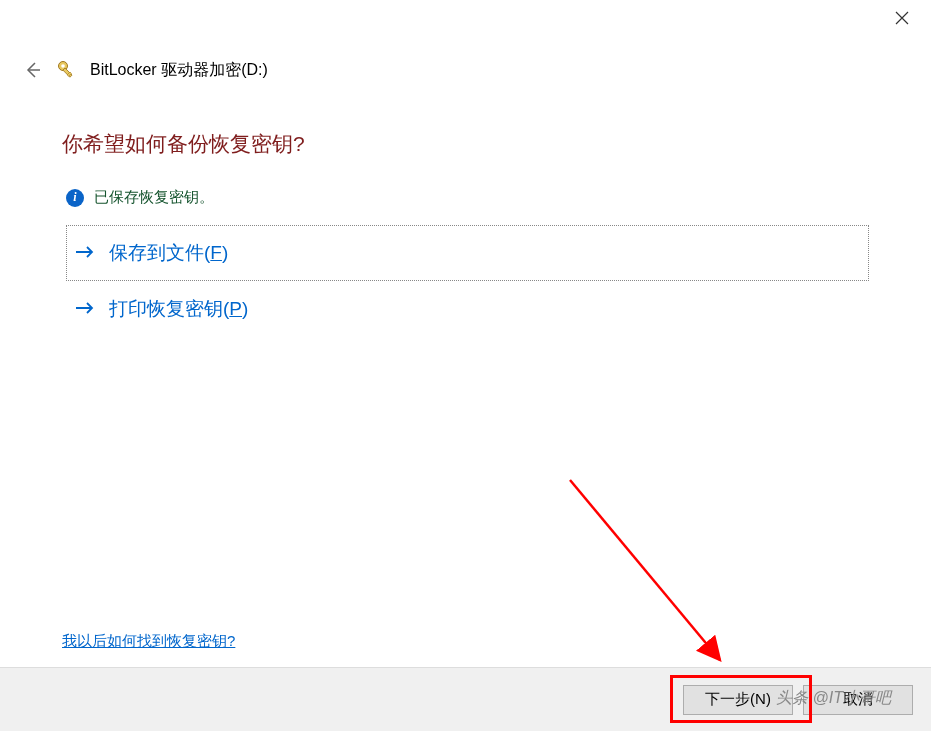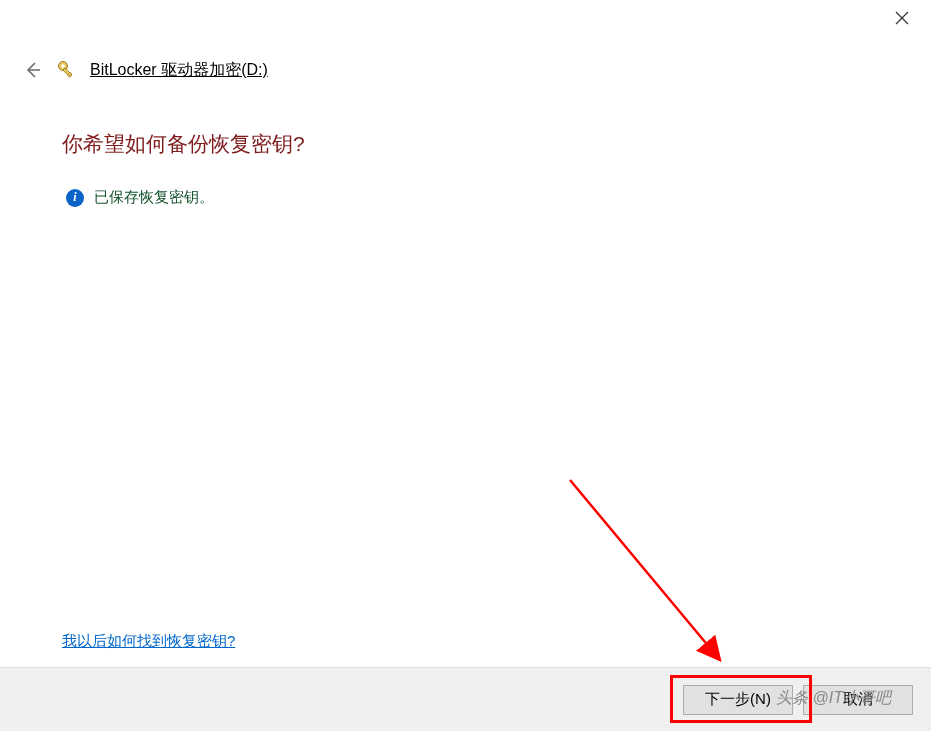--- a/index.html
+++ b/index.html
@@ -42,21 +42,20 @@
       cursor: pointer;
     }
     .key-icon {
       width: 22px;
       height: 22px;
       position: relative;
     }
     .header-title {
       font-size: 16px;
       color: #000;
-      text-decoration: underline;
     }
     .content {
       padding: 48px 62px 0 62px;
     }
     .question {
       color: #7f1d1d;
       font-size: 21px;
       margin-bottom: 30px;
     }
     .info-row {
@@ -207,20 +206,36 @@
 <div class="content">
   <div class="question">你希望如何备份恢复密钥?</div>
 
   <div class="info-row">
     <div class="info-icon">i</div>
     <div class="info-text">已保存恢复密钥。</div>
   </div>
 
 
   <div class="options">
+    <div class="option selected">
+      <span class="arrow">
+        <svg width="20" height="14" viewBox="0 0 20 14">
+            <path d="M1 7 L17 7 M12 2 L17 7 L12 12" stroke="#0066cc" stroke-width="1.8" fill="none"></path>
+          </svg>
+      </span>
+      <span class="label"><span>保存到文件(</span><u>F</u><span>)</span></span>
+    </div>
+    <div class="option">
+      <span class="arrow">
+        <svg width="20" height="14" viewBox="0 0 20 14">
+            <path d="M1 7 L17 7 M12 2 L17 7 L12 12" stroke="#0066cc" stroke-width="1.8" fill="none"></path>
+          </svg>
+      </span>
+      <span class="label"><span>打印恢复密钥(</span><u>P</u><span>)</span></span>
+    </div>
   </div>
 </div>
 
 <a class="help-link">我以后如何找到恢复密钥?</a>
 
 <div class="footer">
   <button class="btn primary">下一步(N)</button>
   <button class="btn">取消</button>
 </div>
 

